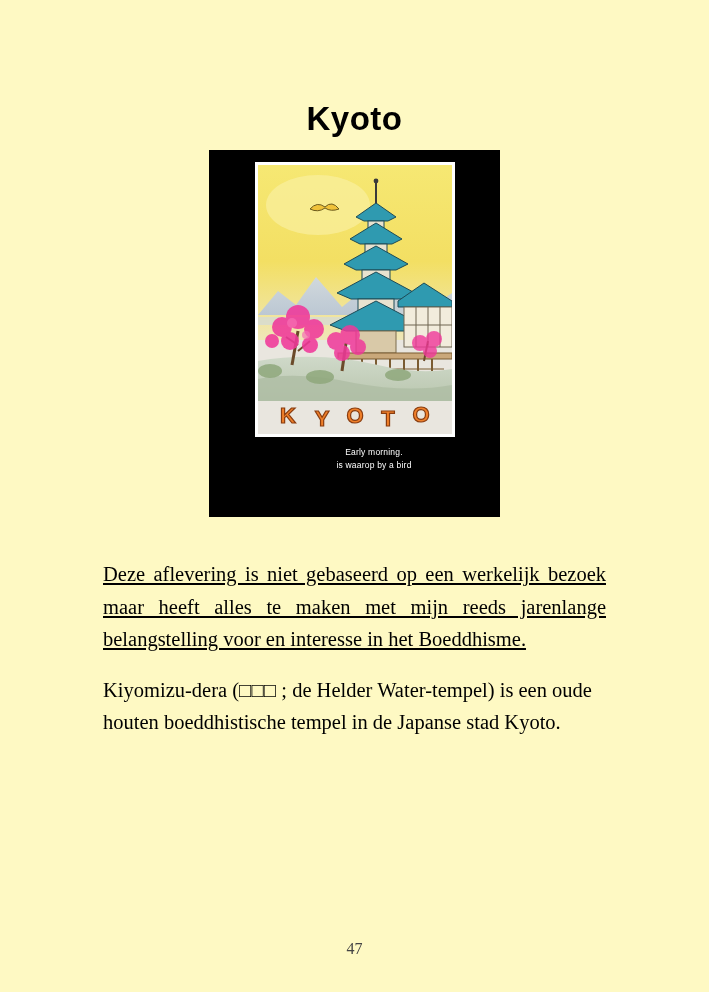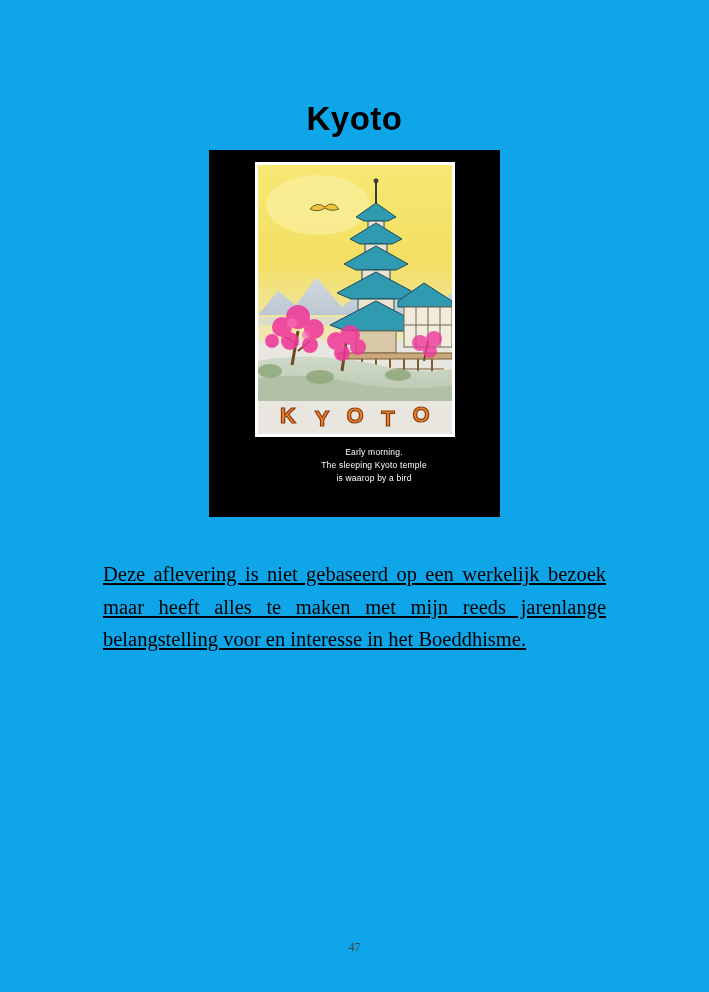--- a/index.html
+++ b/index.html
@@ -11,21 +11,21 @@
     width: 709px;
     height: 992px;
     position: relative;
     font-family: "Liberation Serif", serif;
     color: #000000;
     overflow: hidden;
   }
   .page {
     position: absolute;
     inset: 0;
-    background: #0ea5e9;
+    background: #fef9c3;
     padding-left: 28px;
   }
   .title {
     position: absolute;
     top: 78px;
     left: 0;
     width: 709px;
     text-align: center;
     font-family: "Liberation Sans", sans-serif;
     font-weight: bold;
@@ -95,21 +95,21 @@
   .para-gap {
     height: 18px;
   }
   .folio {
     position: absolute;
     left: 0;
     top: 940px;
     width: 709px;
     text-align: center;
     font-family: "Liberation Serif", serif;
-    font-size: 12px;
+    font-size: 16px;
     color: #444444;
   }
 </style>
 </head>
 <body>
 
 <div class="page">
 
   <h1 class="title">Kyoto</h1>
 
@@ -233,24 +233,24 @@
             <text x="97" y="258">O</text>
             <text x="130" y="261">T</text>
             <text x="163" y="257">O</text>
           </g>
         </svg>
       </div>
     </div>
 
     <div class="caption">
       <div>Early morning.</div>
-      <div>The sleeping Kyoto temple</div>
       <div>is waarop by a bird</div>
     </div>
   </div>
 
   <div class="body-text">
     <p class="just">Deze aflevering is niet gebaseerd op een werkelijk bezoek maar heeft alles te maken met mijn reeds jarenlange belangstelling voor en interesse in het Boeddhisme.</p>
     <div class="para-gap"></div>
+    <p>Kiyomizu-dera (□□□ ; de Helder Water-tempel) is een oude houten boeddhistische tempel in de Japanse stad Kyoto.</p>
   </div>
 
   <div class="folio">47</div>
 </div>
 
 </body></html>

